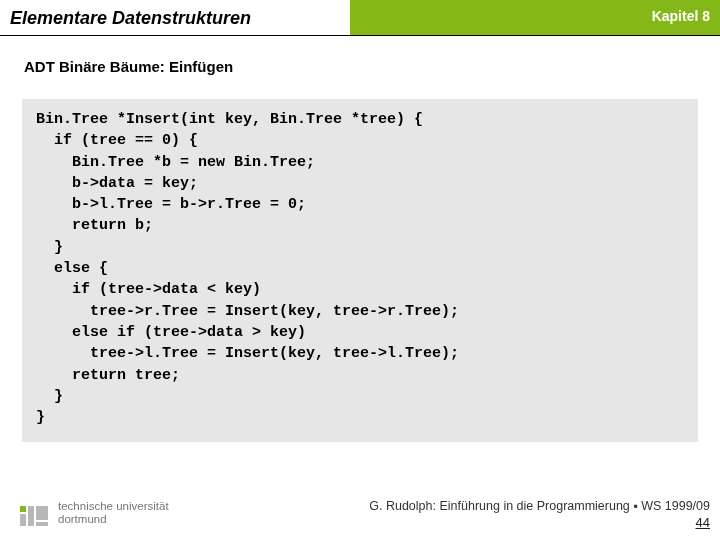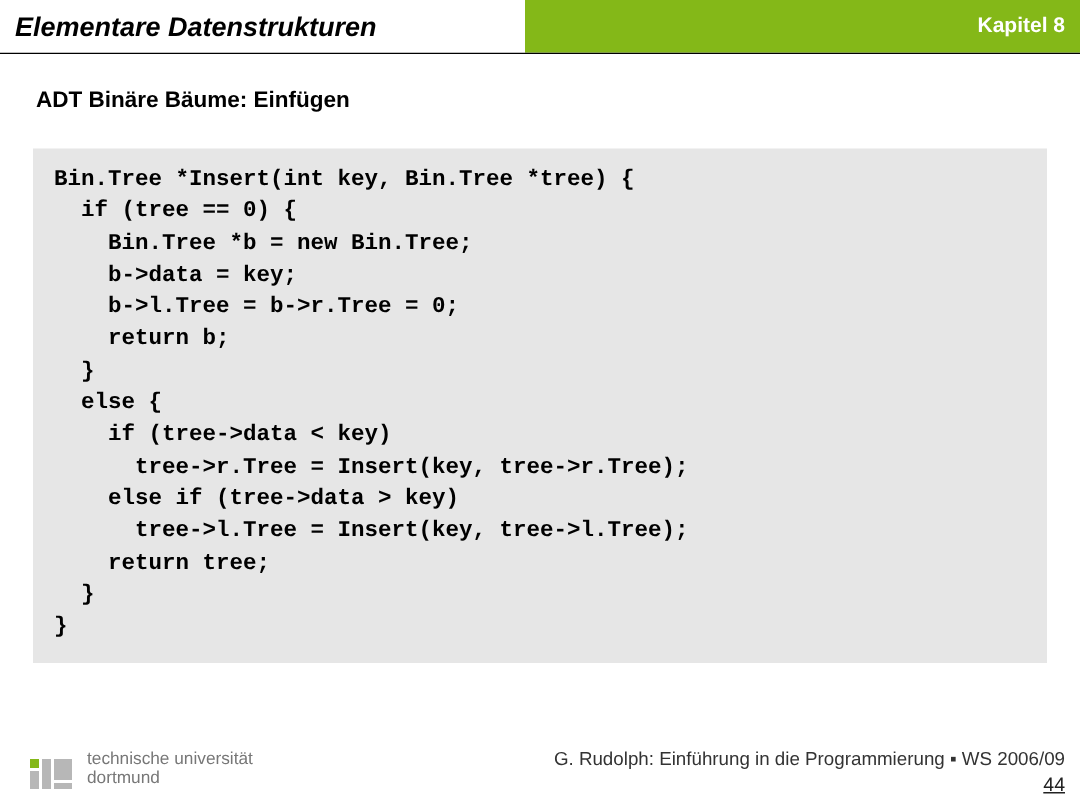--- a/index.html
+++ b/index.html
@@ -110,16 +110,16 @@
       <rect x="18" y="6" width="6" height="14" fill="#b7b7b7"></rect>
       <rect x="18" y="22" width="12" height="4" fill="#b7b7b7"></rect>
       <rect x="24" y="6" width="6" height="14" fill="#b7b7b7"></rect>
     </svg>
     <div style="font-size:11.5px;color:#777;line-height:1.15;">
       <div>technische universität</div>
       <div>dortmund</div>
     </div>
   </div>
   <div class="credit">
-    <div>G. Rudolph: Einführung in die Programmierung ▪ WS 2006/09</div>
+    <div>G. Rudolph: Einführung in die Programmierung ▪ WS 1999/09</div>
     <div class="slide-num">44</div>
   </div>
 </div>
 
 </body></html>

